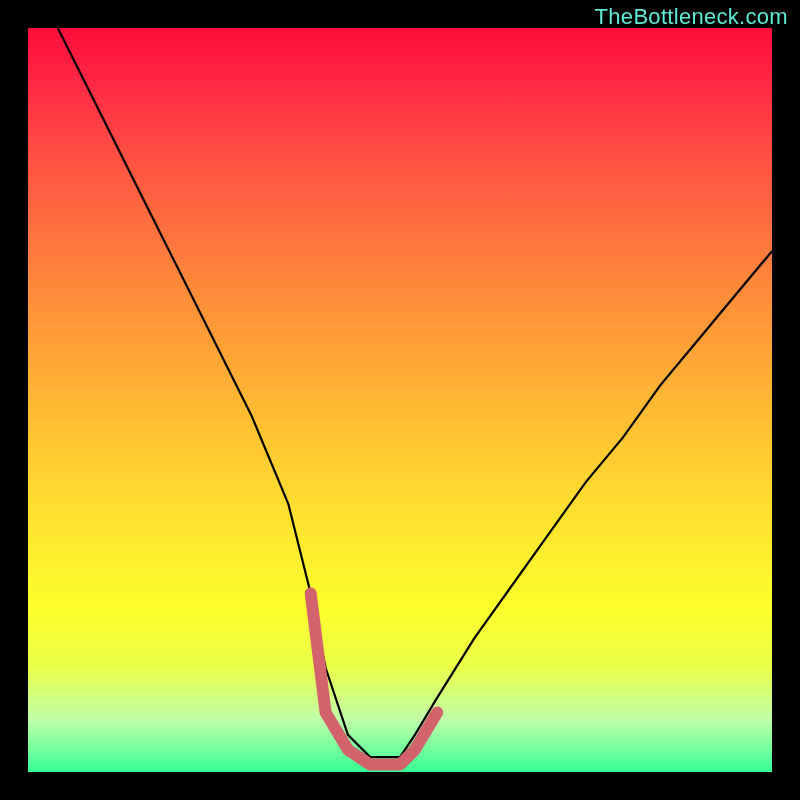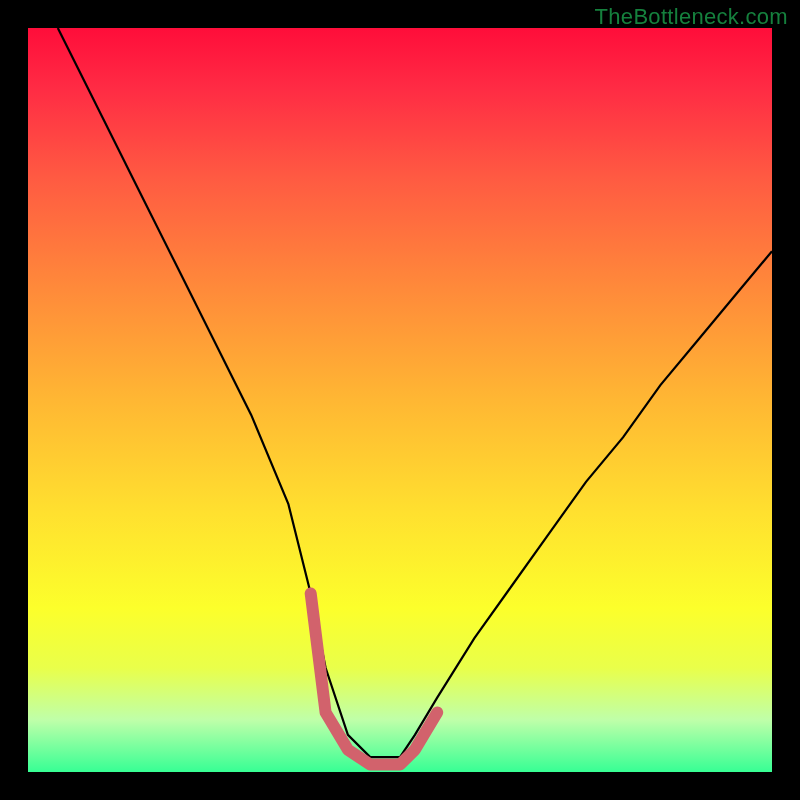--- a/index.html
+++ b/index.html
@@ -28,21 +28,21 @@
       #fcff2b 78%,
       #e9ff4a 86%,
       #bfffa9 93%,
       #37ff94 100%
     );
   }
   .watermark {
     position: absolute;
     top: 4px;
     right: 12px;
-    color: #15803d;
+    color: #5eead4;
     font-size: 22px;
     font-weight: 500;
     letter-spacing: 0.3px;
     user-select: none;
   }
   svg.curve {
     position: absolute;
     left: 0;
     top: 0;
     width: 744px;

